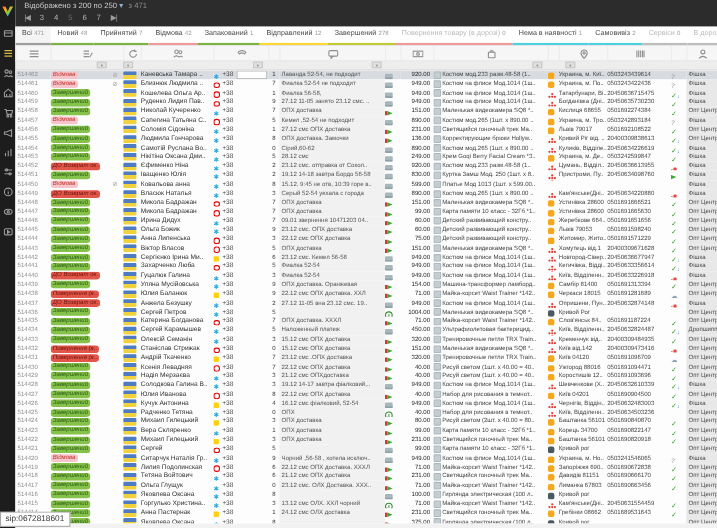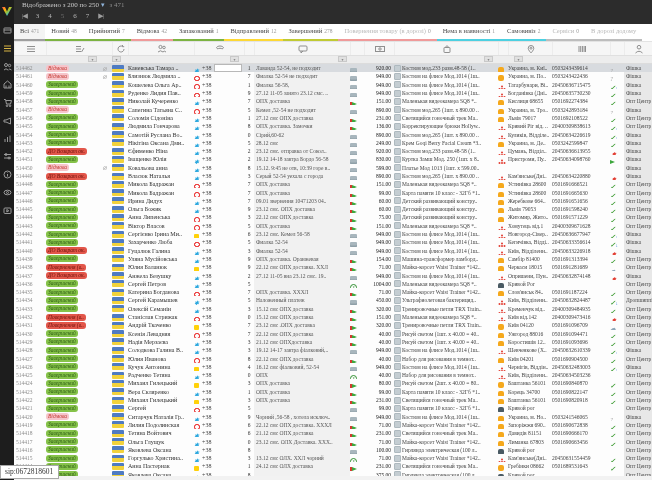--- a/index.html
+++ b/index.html
@@ -1,17 +1,17 @@
 <!DOCTYPE html>
 <html><head>
 <meta charset="utf-8">
 <style>
   html,body{margin:0;padding:0;width:652px;height:480px;overflow:hidden;background:#fff;
     font-family:"Liberation Sans","DejaVu Sans",sans-serif;-webkit-font-smoothing:antialiased;}
-  .app{position:relative;width:652px;height:480px;display:flex;font-family:Liberation Serif, serif;}
+  .app{position:relative;width:652px;height:480px;display:flex;}
   
   .sidebar{width:14px;height:480px;background:#1d1d1d;flex-shrink:0;display:flex;flex-direction:column;align-items:center;}
   .logo{width:12px;height:12px;margin:3px 0 10px 0;}
   .side-ic{width:11px;height:11px;margin-bottom:7px;display:flex;align-items:center;justify-content:center;cursor:pointer;}
   .side-ic svg{stroke:#9a9a9a;fill:none;stroke-width:1;}
   .side-ic.active svg{stroke:#d8b545;}
   
   .main{width:638px;display:flex;flex-direction:column;}
   .topbar{height:24px;background:#2c2c2c;color:#c9c9c9;flex-shrink:0;position:relative;}
   .shown{position:absolute;left:8px;top:1px;font-size:7px;white-space:nowrap;}

